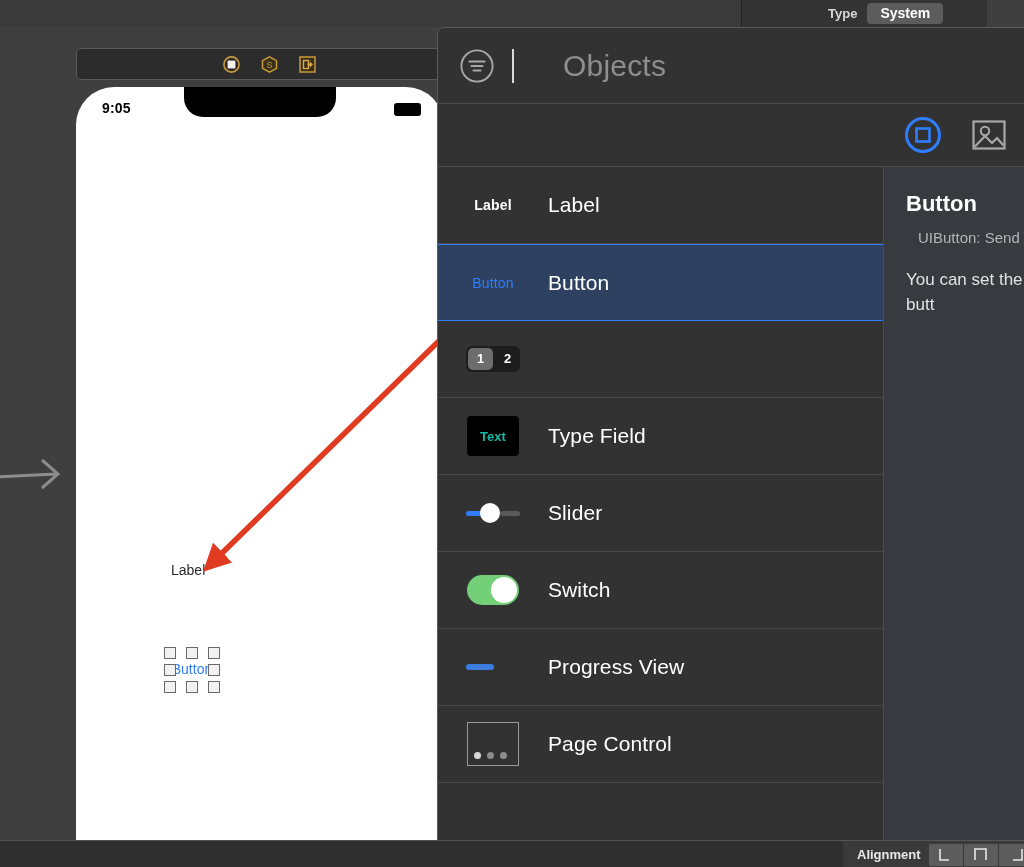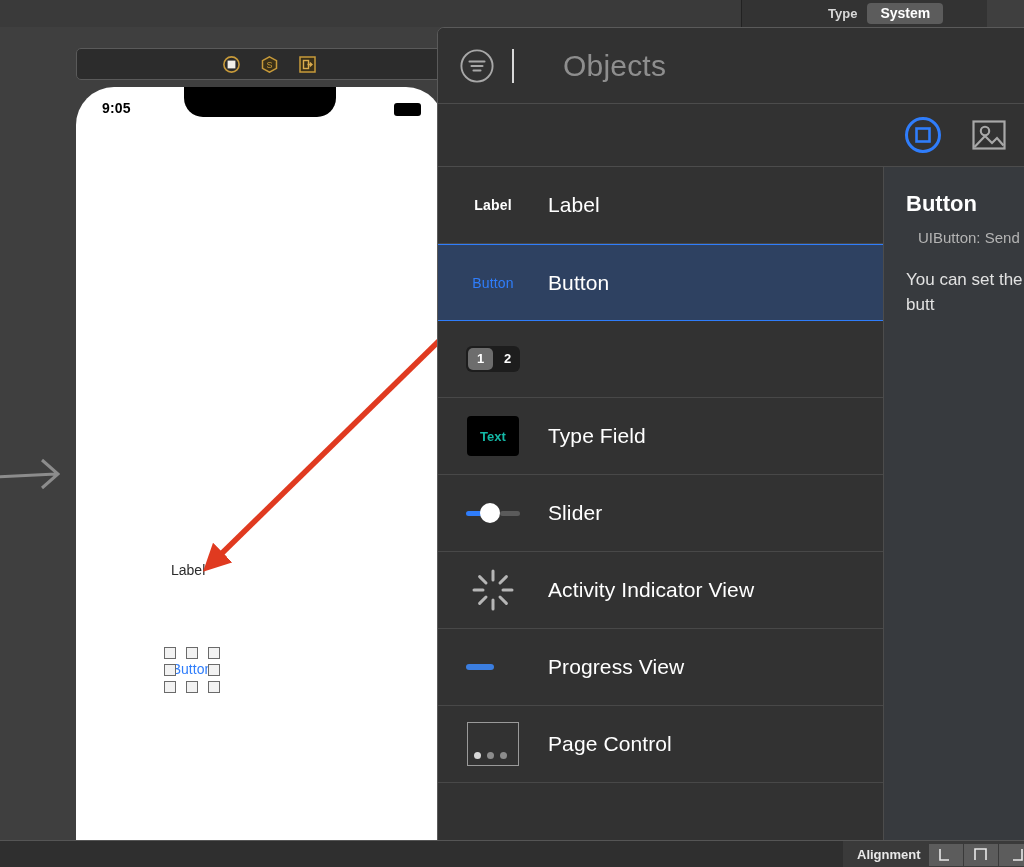--- a/index.html
+++ b/index.html
@@ -327,38 +327,29 @@
         <div class="row-ico">
           <div class="ic-slider">
               <i class="trk-l"></i>
               <i class="trk-r"></i>
               <i class="knob"></i>
             </div>
         </div>
         <div class="row-label">Slider</div>
       </div>
 
-
-      <div class="lib-row">
-        <div class="row-ico">
-          <svg width="46" height="46" viewBox="0 0 46 46">
-            <g stroke="#b6b6b6" stroke-width="3" stroke-linecap="round">
-              <line x1="23" y1="4" x2="23" y2="13"></line>
-              <line x1="36.4" y1="9.6" x2="30" y2="16"></line>
-              <line x1="42" y1="23" x2="33" y2="23"></line>
-              <line x1="36.4" y1="36.4" x2="30" y2="30"></line>
-              <line x1="23" y1="42" x2="23" y2="33"></line>
-              <line x1="9.6" y1="36.4" x2="16" y2="30"></line>
-              <line x1="4" y1="23" x2="13" y2="23"></line>
-              <line x1="9.6" y1="9.6" x2="16" y2="16"></line>
-            </g>
-          </svg>
-        </div>
-        <div class="row-label">Activity Indicator View</div>
-      </div>
+      <div class="lib-row">
+        <div class="row-ico">
+          <div class="ic-switch">
+              <i class="knob"></i>
+            </div>
+        </div>
+        <div class="row-label">Switch</div>
+      </div>
+
 
       <div class="lib-row">
         <div class="row-ico">
           <div class="ic-progress">
               <i class="rest"></i>
               <i class="fill"></i>
             </div>
         </div>
         <div class="row-label">Progress View</div>
       </div>

